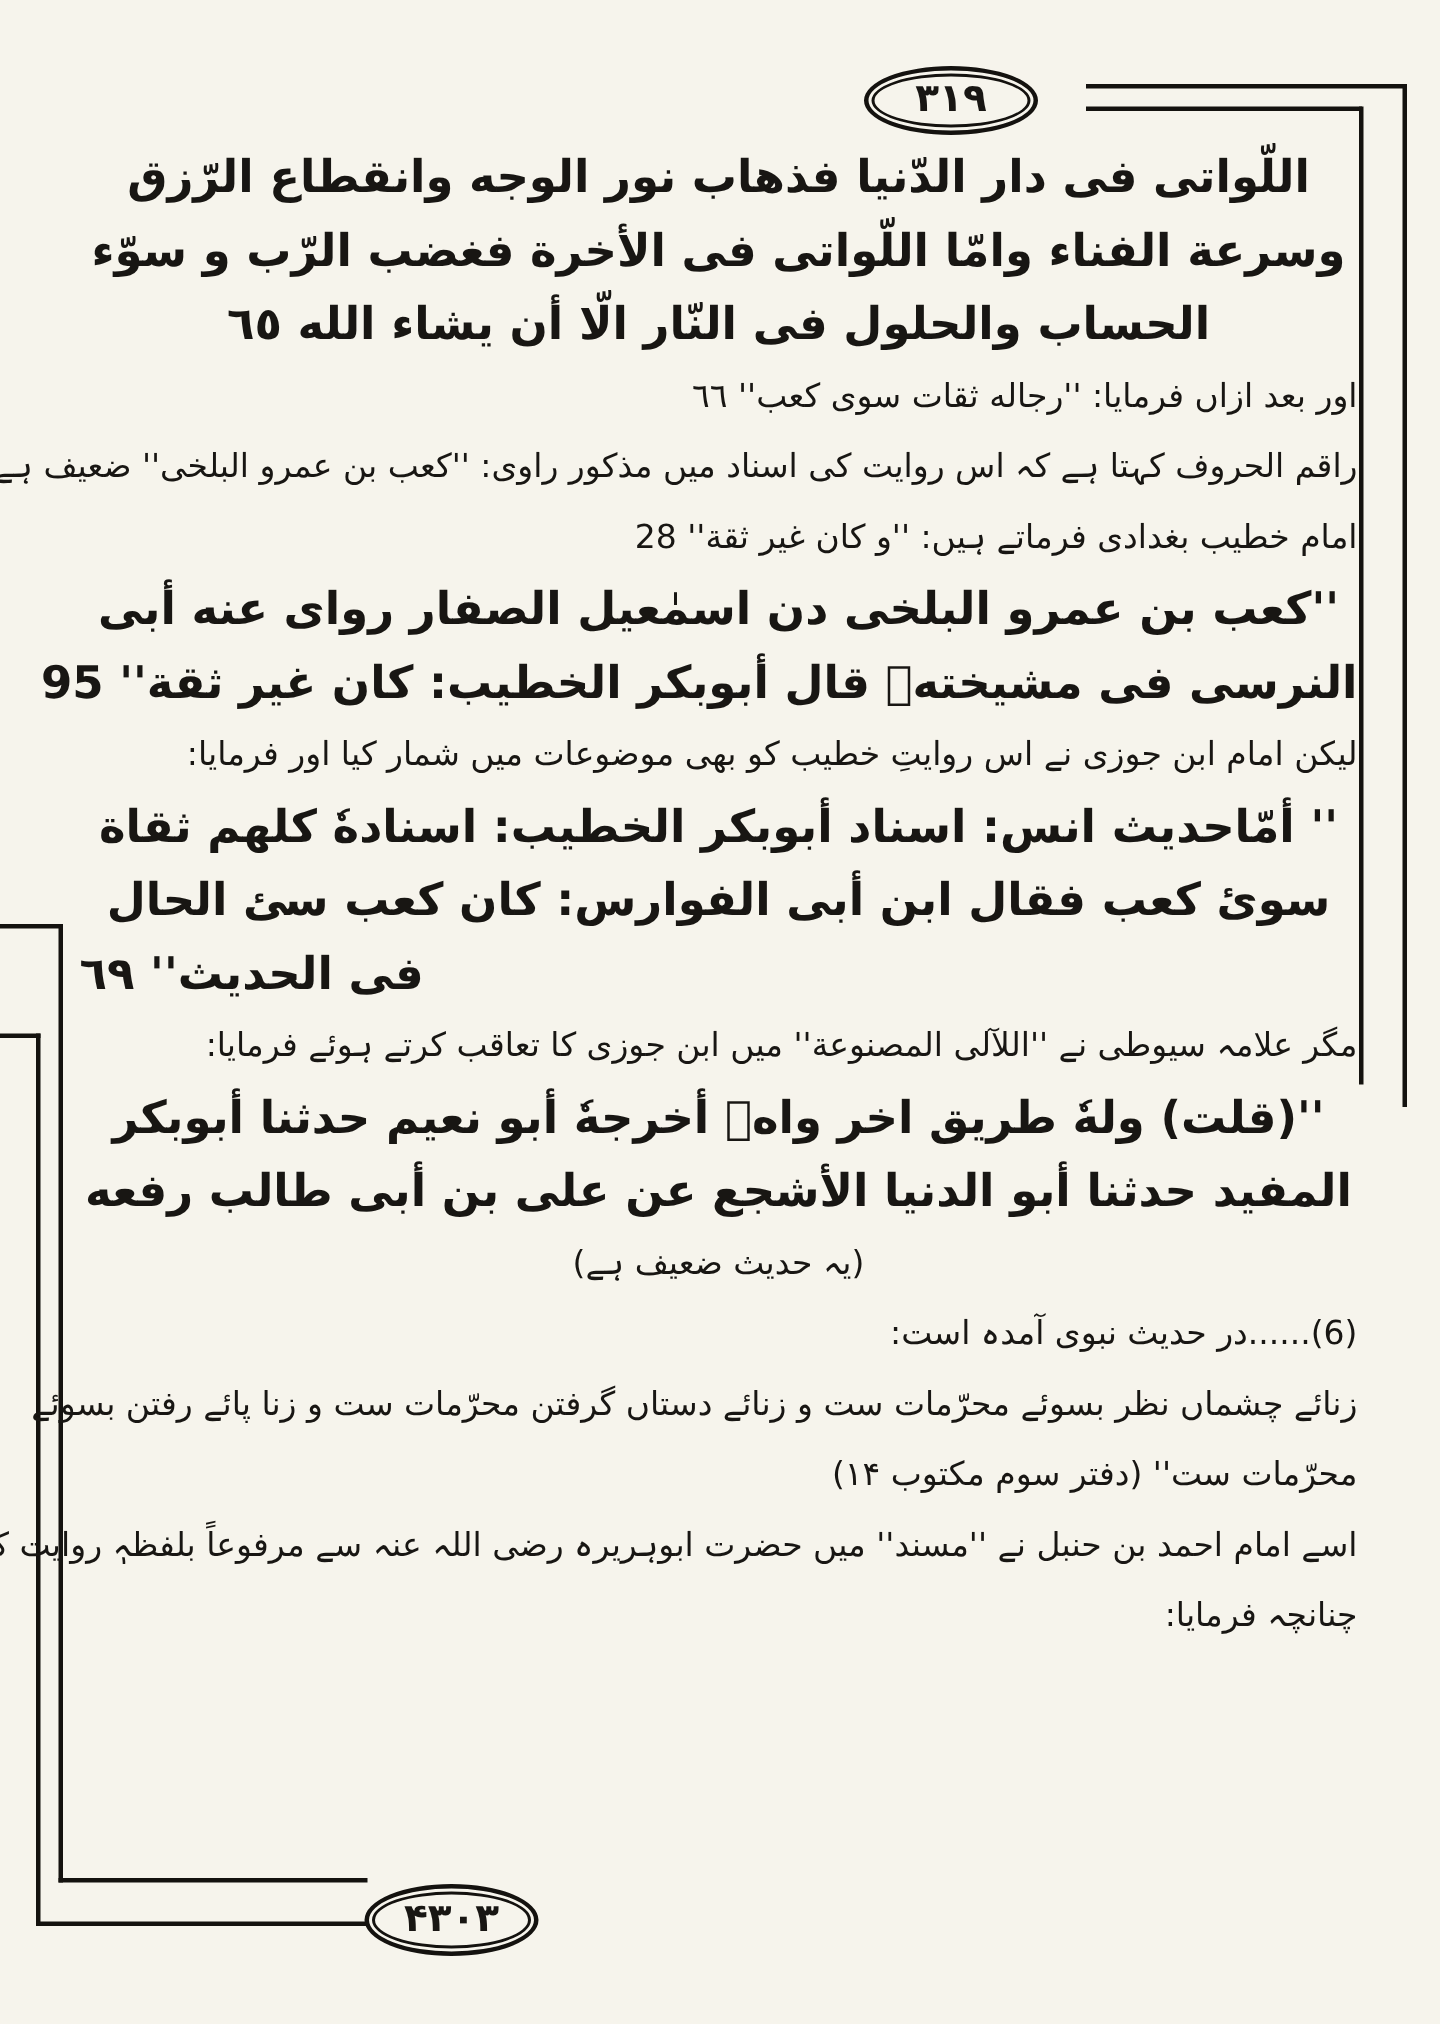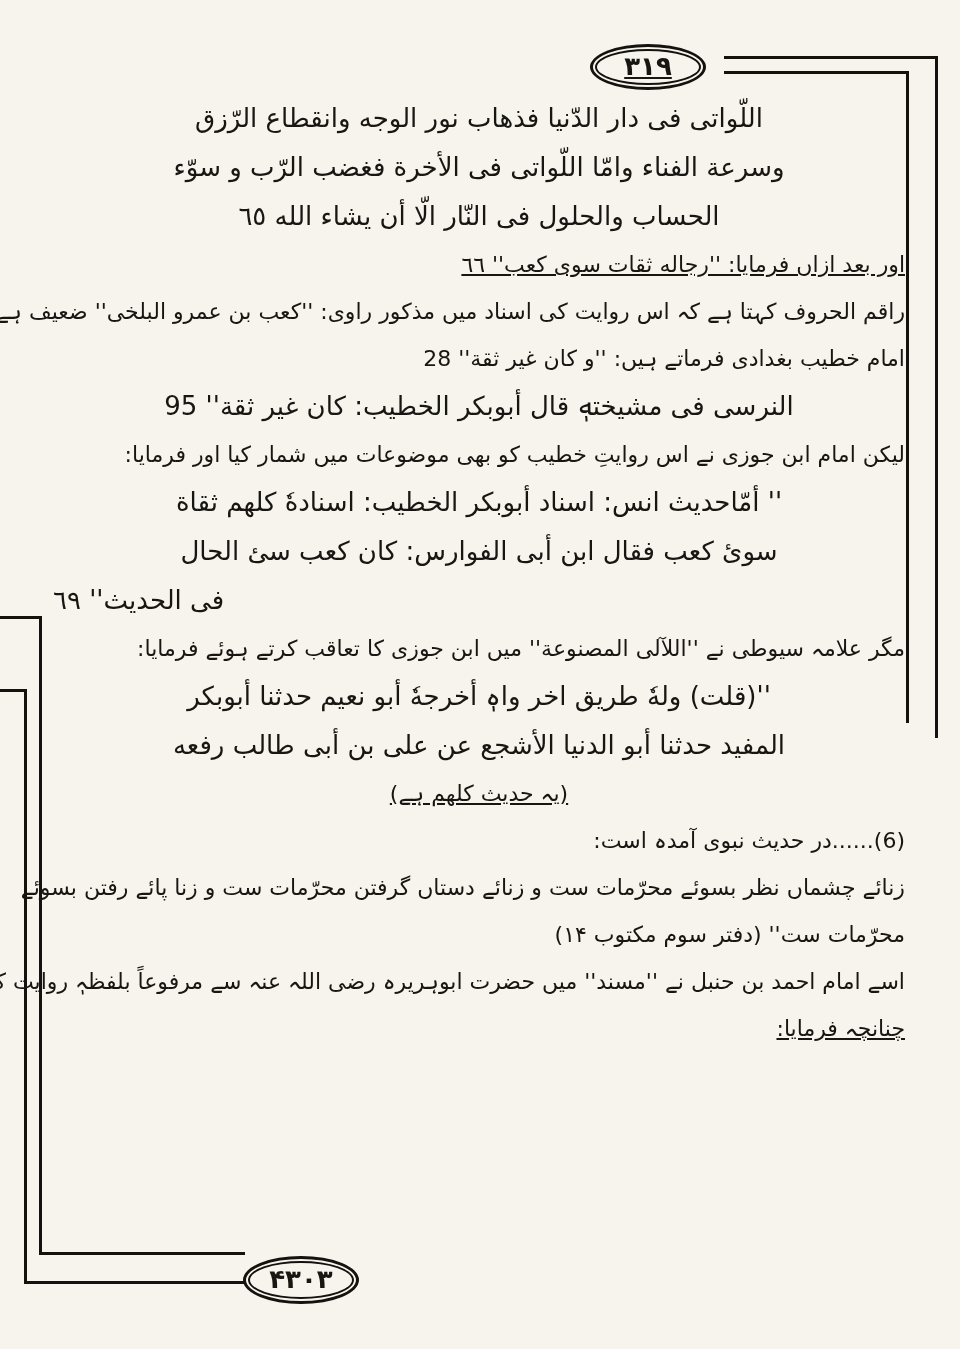--- a/index.html
+++ b/index.html
@@ -27,48 +27,48 @@
     font-weight: bold; font-size: 26px;
     z-index: 5;
   }
   .badge::before {
     content: "";
     position: absolute; inset: 2px;
     border: 2px solid #14120f;
     border-radius: 50%;
   }
   .badge span { position: relative; z-index: 2; line-height: 1; padding-bottom: 3px; }
-  .badge.top    { left: 590px; top: 44px;  width: 116px; height: 46px; text-decoration: underline; }
+  .badge.top    { left: 576px; top: 44px;  width: 116px; height: 46px; }
   .badge.bottom { left: 243px; top: 1256px; width: 116px; height: 48px; }
 
   
   .content {
     position: absolute;
     top: 94px; right: 55px; width: 852px;
     direction: rtl;
     z-index: 2;
   }
   .content p { margin: 0; white-space: nowrap; }
   .arabic {
-    font-weight: normal;
-    font-size: 26px;
+    font-weight: bold;
+    font-size: 30px;
     line-height: 49px;
     text-align: center;
   }
   .urdu {
     font-size: 22px;
     line-height: 47px;
     text-align: right;
   }
   .center   { text-align: center; }
   .alignr   { text-align: left; }
   .ind-deep { margin-right: 320px; }
   .ind-md   { margin-right: 45px; }
   .ind-sm   { margin-right: 35px; }
-  .mt-sm    { margin-top: 6px; text-decoration: underline; }
+  .mt-sm    { margin-top: 6px; }
   .mt-lg    { margin-top: 18px; }
 </style>
 </head>
 <body>
 
 <div class="page">
 
   <div class="fline" style="top:56px; left:724px; width:214px; height:3px;"></div>
   <div class="fline" style="top:71px; left:724px; width:184px; height:3px;"></div>
   <div class="fline" style="left:935px; top:56px; width:3px; height:682px;"></div>
@@ -88,29 +88,30 @@
     <span>۴۳۰۳</span>
   </div>
 
   <div class="content">
     <p class="arabic">اللّواتى فى دار الدّنيا فذهاب نور الوجه وانقطاع الرّزق</p>
     <p class="arabic">وسرعة الفناء وامّا اللّواتى فى الأخرة فغضب الرّب و سوّء</p>
     <p class="arabic">الحساب والحلول فى النّار الّا أن يشاء الله ٦٥</p>
     <p class="urdu ind-deep mt-sm">اور بعد ازاں فرمایا: ''رجاله ثقات سوى كعب'' ٦٦</p>
     <p class="urdu">راقم الحروف کہتا ہے کہ اس روایت کی اسناد میں مذکور راوی: ''کعب بن عمرو البلخی'' ضعیف ہے۔</p>
     <p class="urdu">امام خطیب بغدادی فرماتے ہیں: ''و کان غیر ثقة'' 28</p>
+    <p class="arabic">''کعب بن عمرو البلخی دن اسمٰعیل الصفار روای عنه أبی</p>
     <p class="arabic">النرسی فی مشیختهٖ قال أبوبکر الخطیب: کان غیر ثقة'' 95</p>
     <p class="urdu">لیکن امام ابن جوزی نے اس روایتِ خطیب کو بھی موضوعات میں شمار کیا اور فرمایا:</p>
     <p class="arabic">'' أمّاحدیث انس: اسناد أبوبکر الخطیب: اسنادهٗ کلهم ثقاة</p>
     <p class="arabic">سوئ کعب فقال ابن أبی الفوارس: کان کعب سئ الحال</p>
     <p class="arabic alignr ind-sm">فی الحدیث'' ٦٩</p>
     <p class="urdu">مگر علامہ سیوطی نے ''اللآلی المصنوعة'' میں ابن جوزی کا تعاقب کرتے ہوئے فرمایا:</p>
     <p class="arabic">''(قلت) ولهٗ طریق اخر واهٖ أخرجهٗ أبو نعیم حدثنا أبوبکر</p>
     <p class="arabic">المفید حدثنا أبو الدنیا الأشجع عن علی بن أبی طالب رفعه</p>
-    <p class="urdu center mt-sm">(یہ حدیث کلهم ہے)</p>
+    <p class="urdu center mt-sm">(یہ حدیث ضعیف ہے)</p>
     <p class="urdu mt-lg">(6)......در حدیث نبوی آمدہ است:</p>
     <p class="urdu">زنائے چشماں نظر بسوئے محرّمات ست و زنائے دستاں گرفتن محرّمات ست و زنا پائے رفتن بسوئے</p>
     <p class="urdu">محرّمات ست'' (دفتر سوم مکتوب ۱۴)</p>
     <p class="urdu">اسے امام احمد بن حنبل نے ''مسند'' میں حضرت ابوہریرہ رضی اللہ عنہ سے مرفوعاً بلفظہٖ روایت کیا۔</p>
     <p class="urdu mt-sm">چنانچہ فرمایا:</p>
   </div>
 
 </div>
 
 </body></html>

